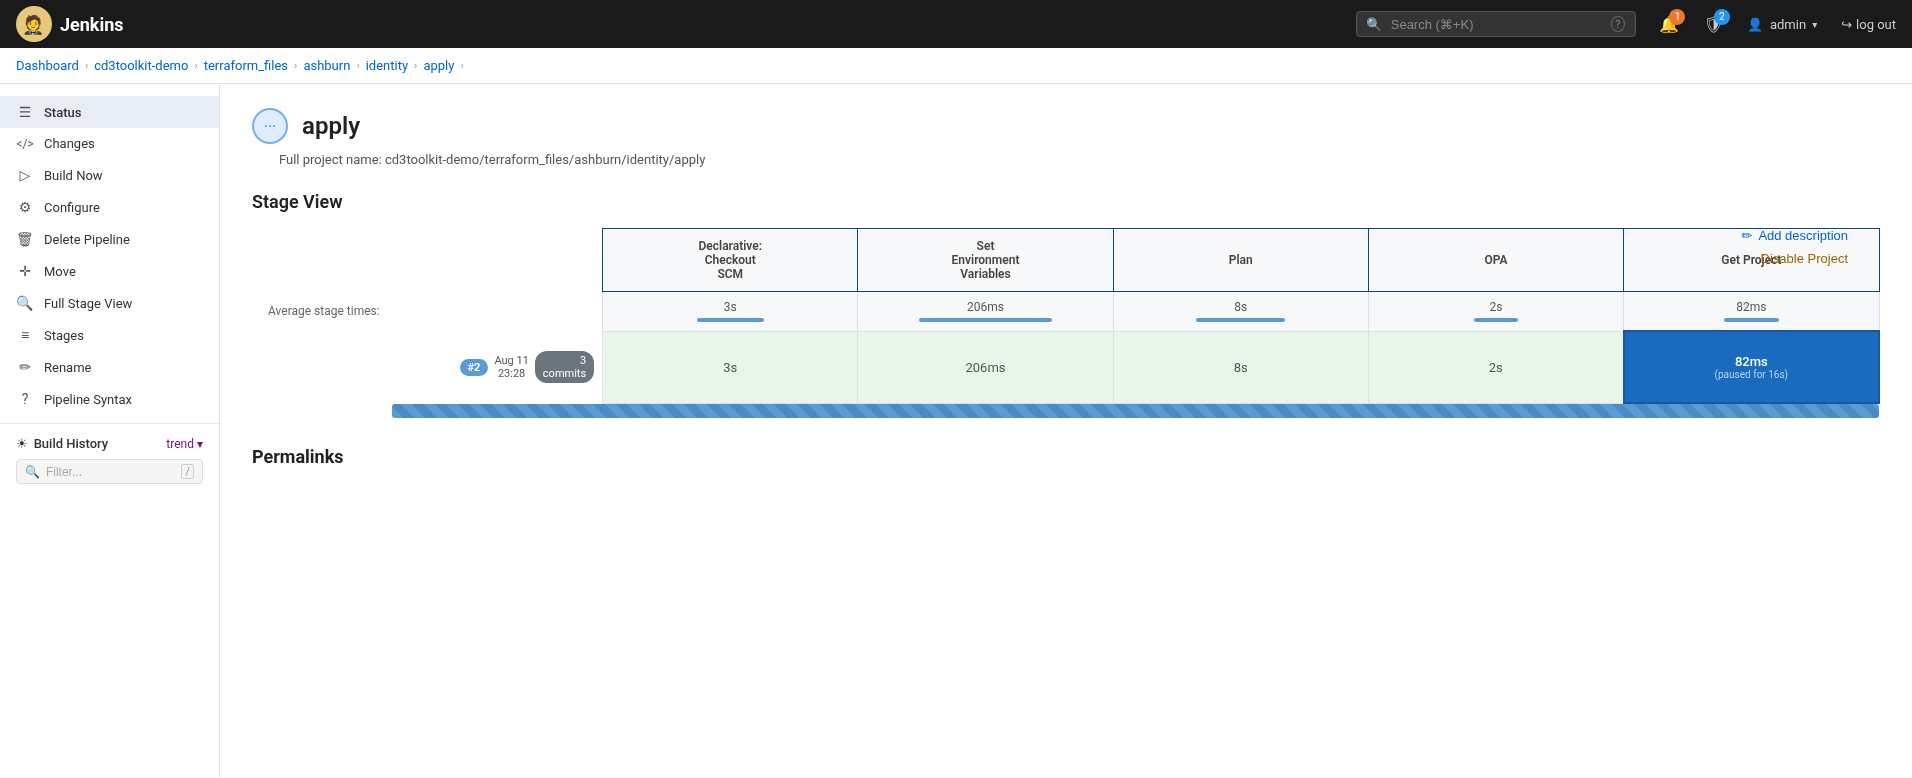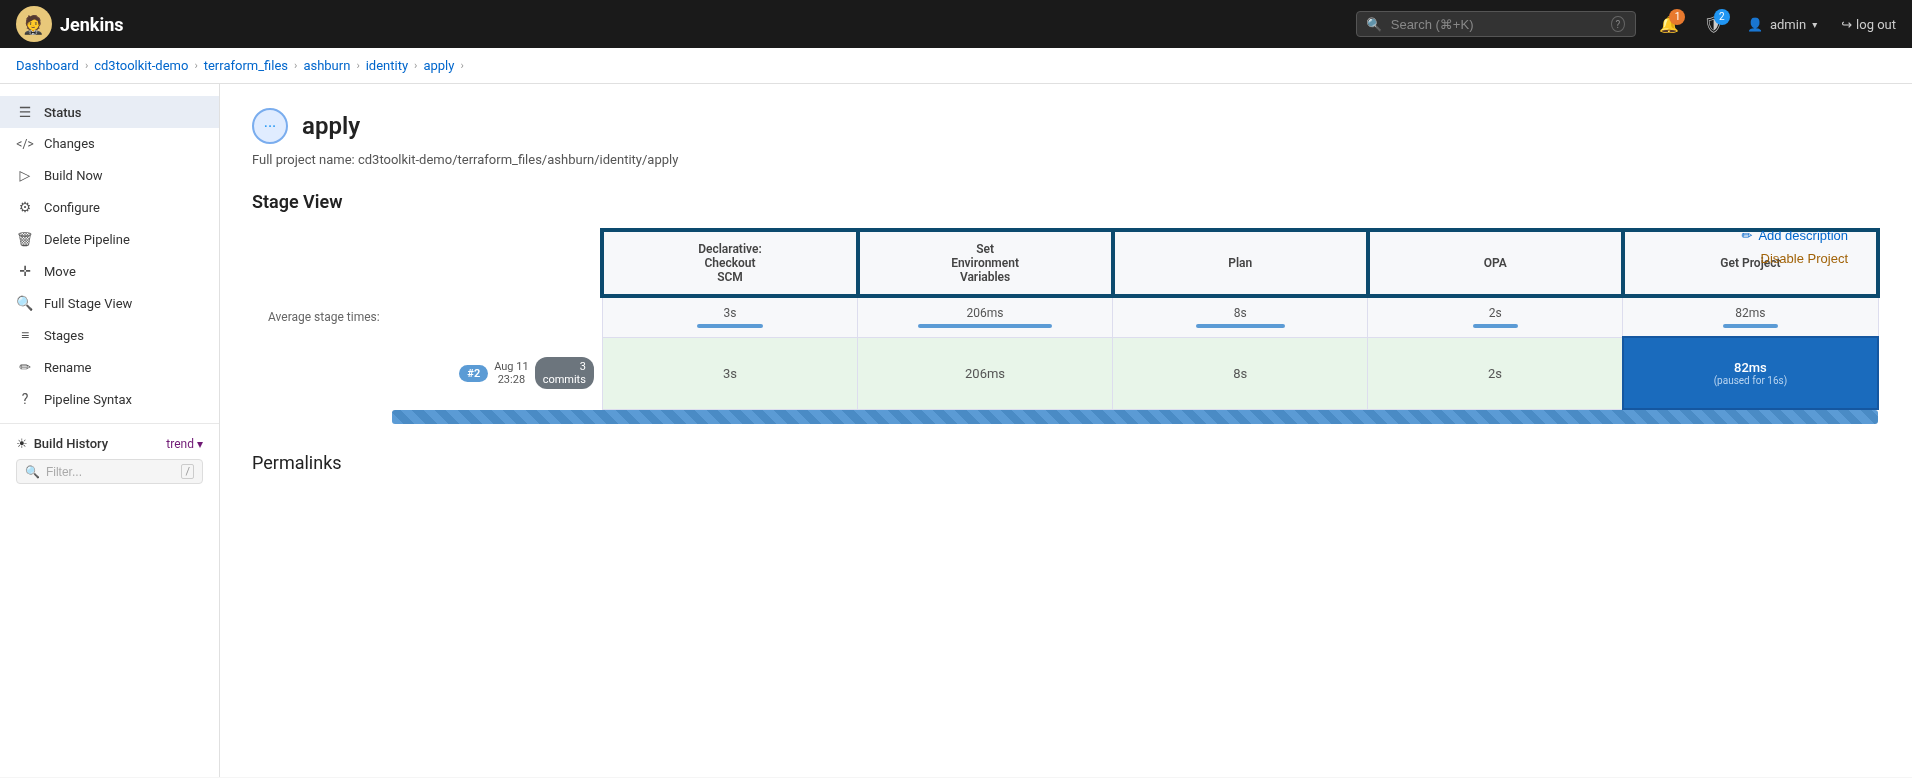--- a/index.html
+++ b/index.html
@@ -231,20 +231,21 @@
     }
     .page-title {
       font-size: 24px;
       font-weight: 600;
       color: #222;
     }
     .full-project-name {
       font-size: 13px;
       color: #555;
       margin-bottom: 24px;
+      margin-left: 27px;
     }
 
     
     .right-actions {
       position: absolute;
       right: 32px;
       display: flex;
       flex-direction: column;
       align-items: flex-end;
       gap: 8px;
@@ -278,21 +279,21 @@
     .stage-view-container {
       overflow-x: auto;
       margin-bottom: 24px;
     }
     .stage-table {
       border-collapse: collapse;
       min-width: 700px;
       width: 100%;
     }
     .stage-header-row th {
-      border: 4px solid #0c4a6e;
+      border: 1px solid #0c4a6e;
       background: #f7f8fa;
       padding: 10px 16px;
       text-align: center;
       font-size: 12px;
       font-weight: 600;
       color: #444;
       min-width: 110px;
     }
     .stage-header-row th.build-col {
       background: transparent;
@@ -357,21 +358,21 @@
         #4a8bc5 8px,
         #4a8bc5 16px
       );
       border-radius: 2px;
       width: 100%;
     }
 
     
     .permalinks-title {
       font-size: 18px;
-      font-weight: 400;
+      font-weight: 700;
       color: #222;
       margin-bottom: 0;
     }
 
     
     .content-area {
       position: relative;
     }
   </style>
 </head>

